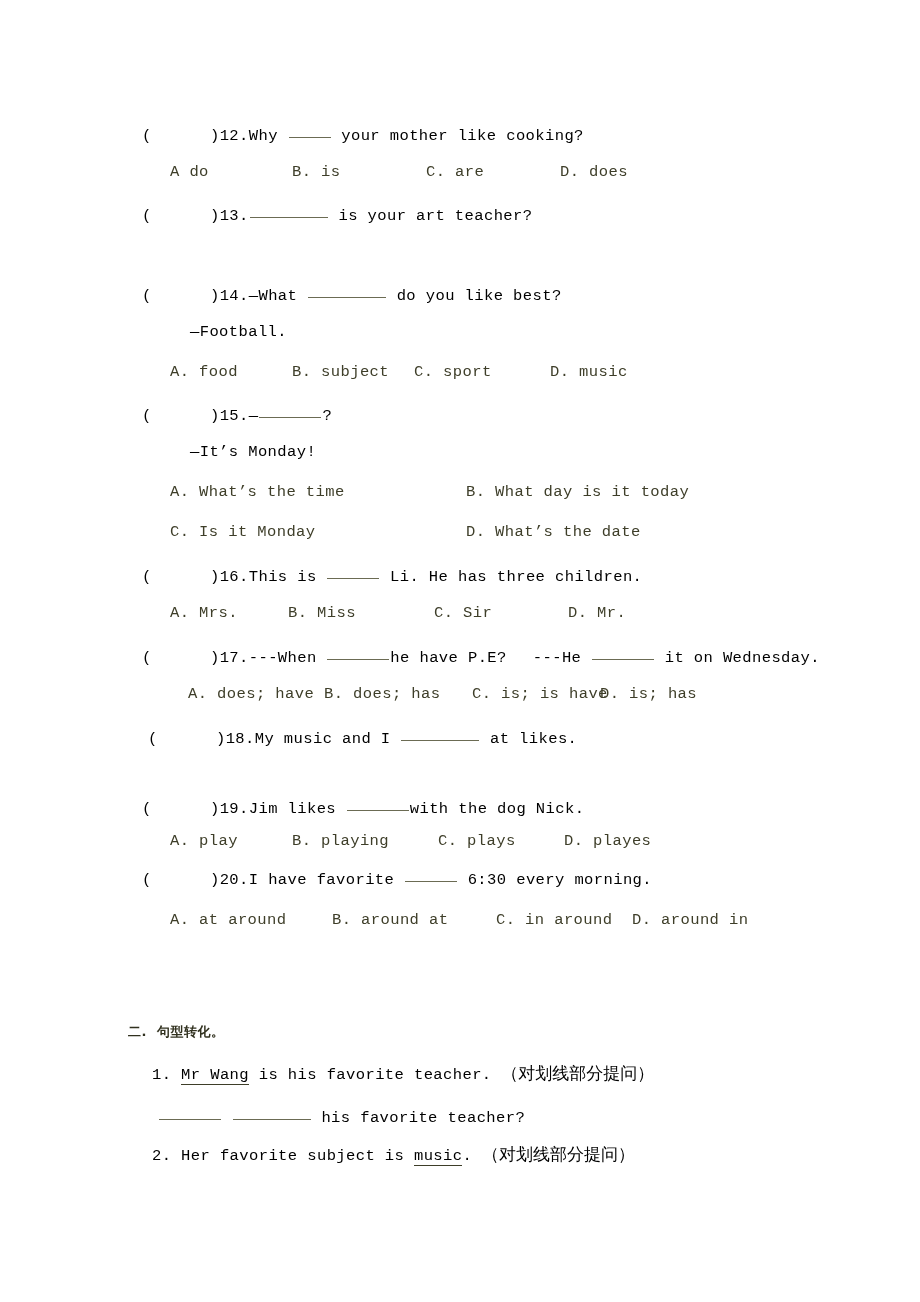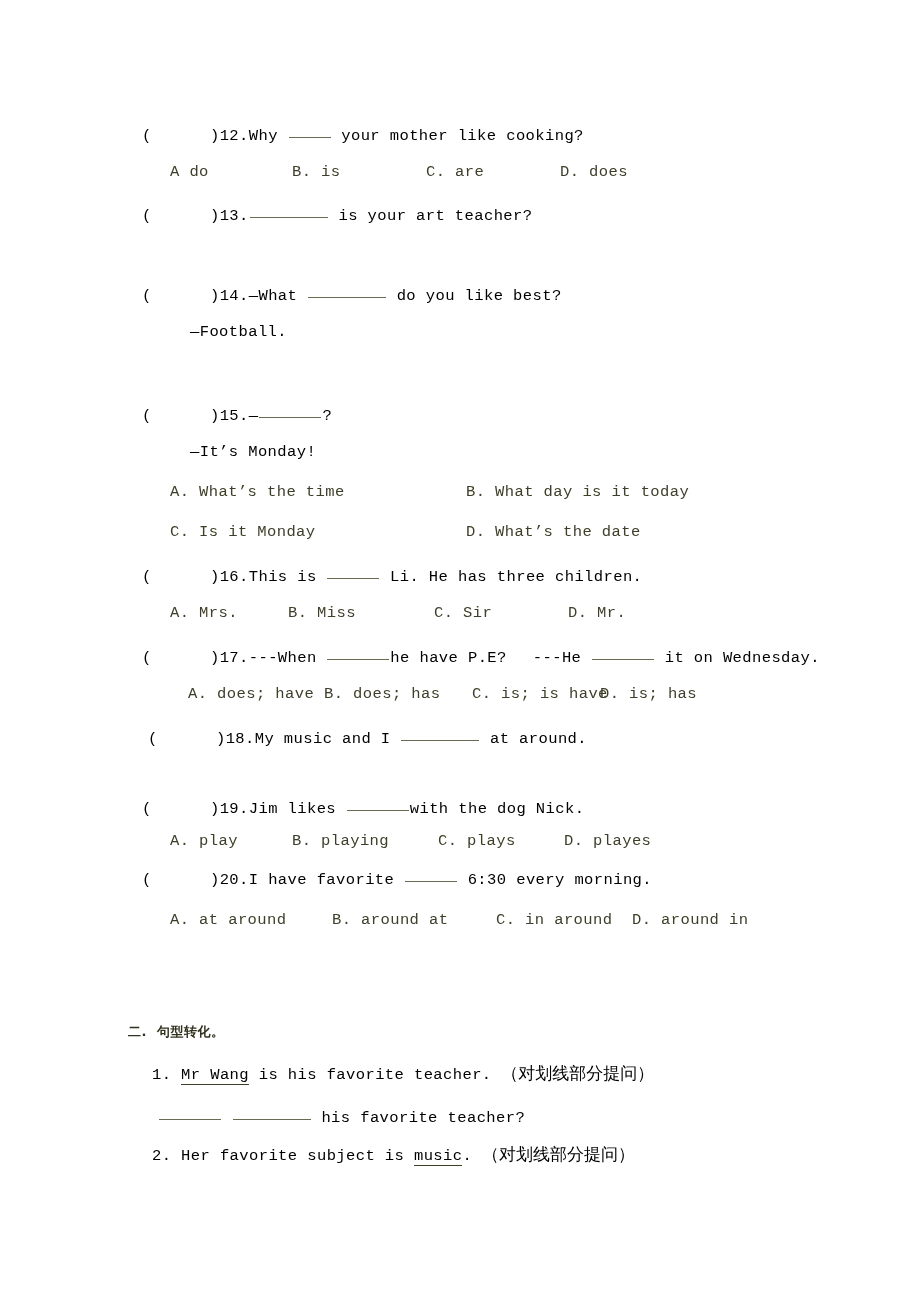--- a/index.html
+++ b/index.html
@@ -98,38 +98,39 @@
 
   <div class="optrow" style="top:162px;left:170px"><span style="width:122px">A do</span><span style="width:134px">B. is</span><span style="width:134px">C. are</span><span>D. does</span></div>
 
   <div class="line stem" style="top:202px"><span>(      )</span><span>13.</span><span class="blank b-l"></span><span> is your art teacher?</span></div>
 
 
   <div class="line stem" style="top:282px"><span>(      )</span><span>14.</span><span>—What </span><span class="blank b-l"></span><span> do you like best?</span></div>
 
   <div class="line cont" style="top:322px">—Football.</div>
 
+  <div class="optrow" style="top:362px;left:170px"><span style="width:122px">A. food</span><span style="width:122px">B. subject</span><span style="width:136px">C. sport</span><span>D. music</span></div>
 
   <div class="line stem" style="top:402px"><span>(      )</span><span>15.</span><span>—</span><span class="blank b-m"></span><span>?</span></div>
 
   <div class="line cont" style="top:442px">—It’s Monday!</div>
 
   <div class="optrow" style="top:522px;left:170px"><span style="width:296px">C. Is it Monday</span><span>D. What’s the date</span></div>
 
   <div class="optrow" style="top:482px;left:170px"><span style="width:296px">A. What’s the time</span><span>B. What day is it today</span></div>
 
   <div class="line stem" style="top:563px"><span>(      )</span><span>16.</span><span>This is </span><span class="blank b-s"></span><span> Li. He has three children.</span></div>
 
   <div class="optrow" style="top:603px;left:170px"><span style="width:118px">A. Mrs.</span><span style="width:146px">B. Miss</span><span style="width:134px">C. Sir</span><span>D. Mr.</span></div>
 
   <div class="line stem" style="top:644px"><span>(      )</span><span>17.</span><span>---When </span><span class="blank b-m"></span><span>he have P.E?</span><span style="display:inline-block;width:26px"></span><span>---He </span><span class="blank b-m"></span><span> it on Wednesday.</span></div>
 
   <div class="optrow" style="top:684px;left:188px"><span style="width:136px">A. does; have</span><span style="width:148px">B. does; has</span><span style="width:128px">C. is; is have</span><span>D. is; has</span></div>
 
-  <div class="line stem-in" style="top:725px"><span>(      )</span><span>18.</span><span>My music and I </span><span class="blank b-l"></span><span> at around.</span></div>
+  <div class="line stem-in" style="top:725px"><span>(      )</span><span>18.</span><span>My music and I </span><span class="blank b-l"></span><span> at likes.</span></div>
 
 
   <div class="line stem" style="top:795px"><span>(      )</span><span>19.</span><span>Jim likes </span><span class="blank b-m"></span><span>with the dog Nick.</span></div>
 
   <div class="optrow" style="top:831px;left:170px"><span style="width:122px">A. play</span><span style="width:146px">B. playing</span><span style="width:126px">C. plays</span><span>D. playes</span></div>
 
   <div class="line stem" style="top:866px"><span>(      )</span><span>20.</span><span>I have favorite </span><span class="blank b-s"></span><span> 6:30 every morning.</span></div>
 
   <div class="optrow" style="top:910px;left:170px"><span style="width:162px">A. at around</span><span style="width:164px">B. around at</span><span style="width:136px">C. in around</span><span>D. around in</span></div>
 

